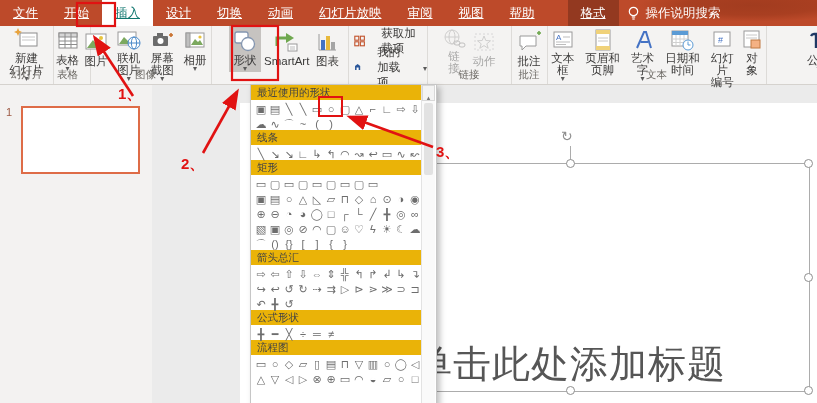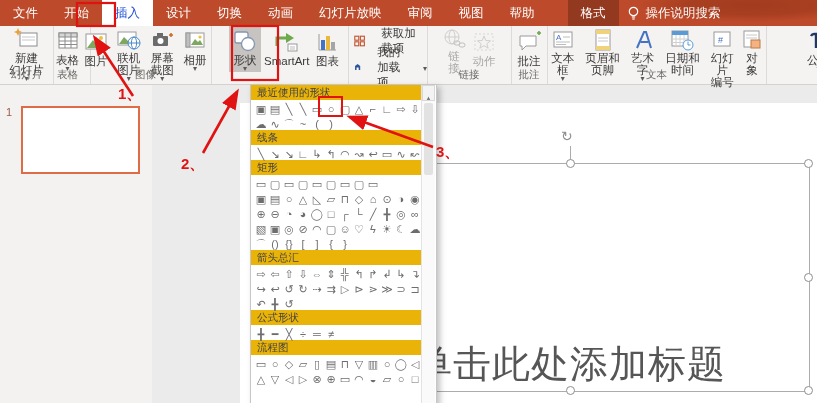--- a/index.html
+++ b/index.html
@@ -2,22 +2,22 @@
 <html><head>
 <meta charset="utf-8">
 <style>
   html,body{margin:0;padding:0;}
   #app{position:relative;width:817px;height:403px;overflow:hidden;
        font-family:"Liberation Sans","DejaVu Sans",sans-serif;background:#EBEBEB;}
   
   #tabbar{position:absolute;left:0;top:0;width:817px;height:26px;background:#BD4A2A;display:flex;align-items:stretch;z-index:3;}
   #tabblob{position:absolute;right:0;top:0;width:260px;height:26px;pointer-events:none;
      background:radial-gradient(ellipse 150px 22px at 75% 20%, #A23C1F 0%, #A93F21 45%, rgba(169,63,33,0) 75%);}
-  .tab{color:#fff;font-size:12.5px;line-height:26px;padding:0 13px;white-space:nowrap;position:relative;}
-  .tab.selected{background:#fff;color:#1d4ed8;}
+  .tab{color:#fff;font-size:12.5px;line-height:26px;padding:0 13px;white-space:nowrap;position:relative;text-decoration:underline;}
+  .tab.selected{background:#fff;color:#0f766e;}
   .tab.contextual{background:rgba(0,0,0,0.22);}
   #tellme{display:flex;align-items:center;color:#fff;font-size:12.5px;padding:0 8px;gap:6px;position:relative;}
   
   #ribbon{position:absolute;left:0;top:26px;width:817px;height:58px;background:#F4F3F2;border-bottom:1px solid #D5D2CE;z-index:2;}
   .rgroup{position:absolute;top:0;height:58px;border-right:1px solid #DDDBD8;}
   .gbtns{position:absolute;left:0;top:0;right:0;height:46px;display:flex;justify-content:center;}
   .glabel{position:absolute;left:0;right:0;bottom:2px;text-align:center;font-size:10.5px;color:#6a6762;}
   .rbtn{display:flex;flex-direction:column;align-items:center;padding:2px 3px 0 3px;cursor:pointer;}
   .rbtn.active{background:#C6C3C0;}
   .ric{height:27px;display:flex;align-items:center;justify-content:center;}

